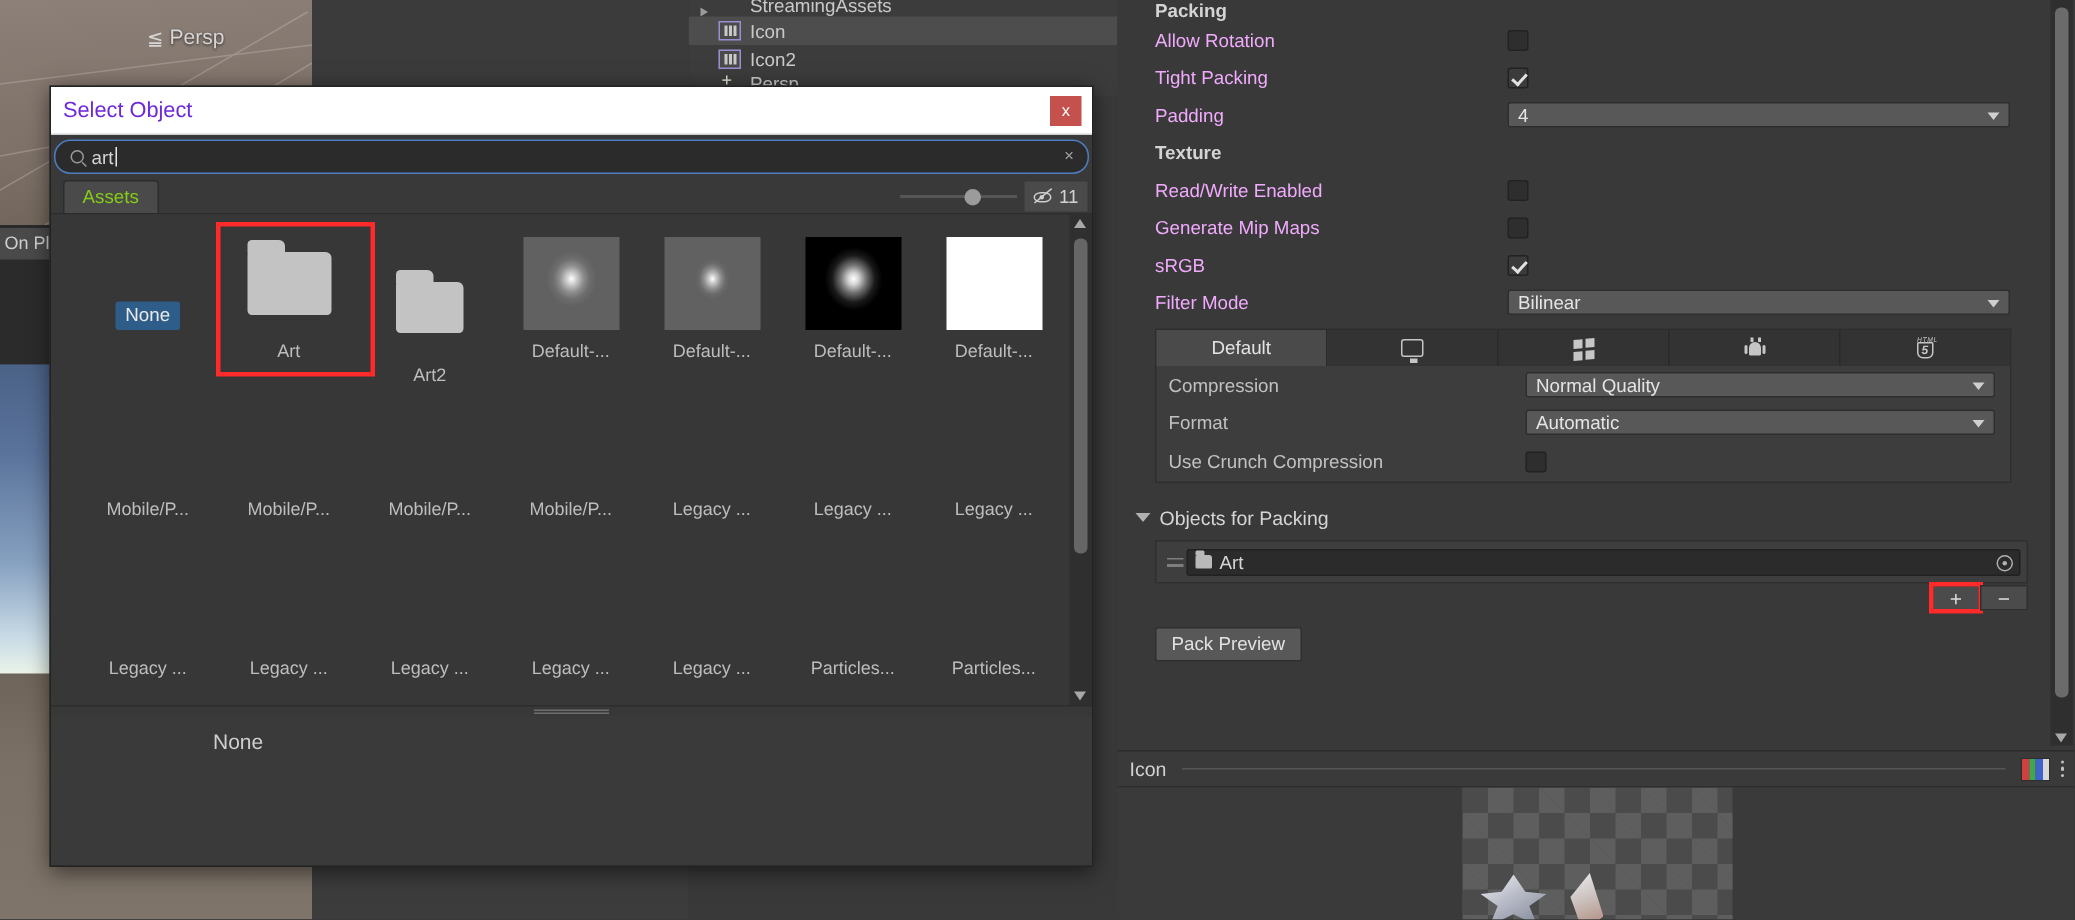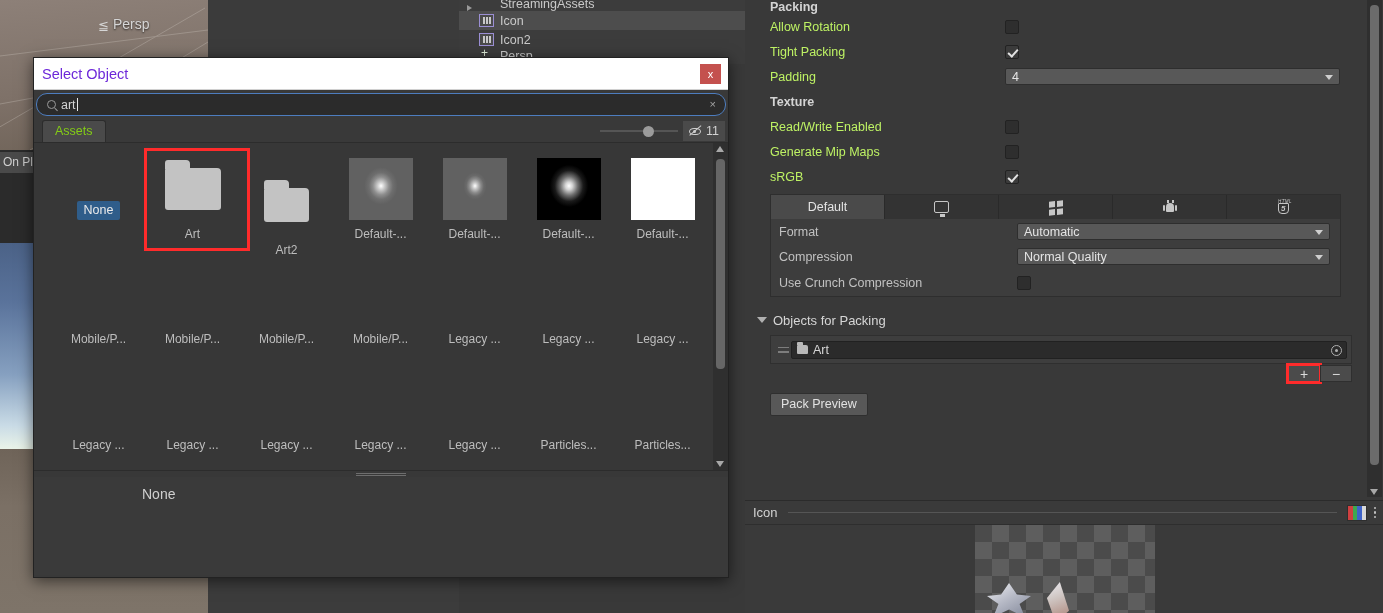--- a/index.html
+++ b/index.html
@@ -135,21 +135,21 @@
   .splitter .grip { position: absolute; left: 50%; top: 2px; margin-left: -25px; width: 50px; height: 3px;
     border-top: 1px solid #6e6e6e; border-bottom: 1px solid #6e6e6e; }
   .dlg-preview { height: 98px; background: #3a3a3a; padding: 9px 0 0 108px; }
   .dlg-preview .pv-label { font-size: 14px; color: #cfcfcf; }
 
   
   .inspector { position: absolute; left: 745px; top: 0; width: 638px; height: 613px; background: #393939; }
   .insp-scroll-region { position: absolute; left: 0; top: 0; width: 621px; height: 497px; overflow: hidden; }
   .sec-head { font-size: 12.5px; font-weight: bold; color: #d4d4d4; }
   .row { display: flex; align-items: center; height: 25px; padding-left: 25px; }
-  .row .lbl { width: 235px; font-size: 12.5px; color: #bef264; }
+  .row .lbl { width: 235px; font-size: 12.5px; color: #f0abfc; }
   .cb { width: 14px; height: 14px; background: #2e2e2e; border: 1px solid #222; border-radius: 2px; position: relative; cursor: pointer; }
   .cb.on { background: #3b3b3b; }
   .cb.on::after {
     content: ""; position: absolute; left: 4px; top: 1px; width: 4px; height: 8px;
     border: solid #e2e2e2; border-width: 0 2px 2px 0; transform: rotate(42deg);
   }
   .dd {
     flex: 1; margin-right: 26px; height: 17px; background: #585858; border: 1px solid #2e2e2e; border-radius: 2px;
     display: flex; align-items: center; padding: 0 6px; font-size: 12.5px; color: #e4e4e4; cursor: pointer; position: relative;
   }
@@ -469,20 +469,27 @@
         <span class="cb"></span>
       </div>
       <div class="row">
         <span class="lbl">Generate Mip Maps</span>
         <span class="cb"></span>
       </div>
       <div class="row">
         <span class="lbl">sRGB</span>
         <span class="cb on"></span>
       </div>
+      <div class="row">
+        <span class="lbl">Filter Mode</span>
+        <span class="dd">
+          <span>Bilinear</span>
+          <span class="caret"></span>
+        </span>
+      </div>
 
       <div class="plat-box">
         <div class="plat-tabs">
           <div class="plat-tab active">
             <span>Default</span>
           </div>
           <div class="plat-tab">
             <span class="ico-monitor"></span>
           </div>
           <div class="plat-tab">
@@ -505,30 +512,30 @@
           <div class="plat-tab">
             <span class="ico-html5">
               <i class="tiny">HTML</i>
                 <i class="shield"></i>
                 <i class="five">5</i>
             </span>
           </div>
         </div>
 
         <div class="plat-row">
+          <span class="lbl">Compression</span>
+          <span class="dd" style="margin-right:10px">
+            <span>Normal Quality</span>
+            <span class="caret"></span>
+          </span>
+        </div>
+        <div class="plat-row">
           <span class="lbl">Format</span>
           <span class="dd" style="margin-right:10px">
             <span>Automatic</span>
-            <span class="caret"></span>
-          </span>
-        </div>
-        <div class="plat-row">
-          <span class="lbl">Compression</span>
-          <span class="dd" style="margin-right:10px">
-            <span>Normal Quality</span>
             <span class="caret"></span>
           </span>
         </div>
         <div class="plat-row" style="height:27px">
           <span class="lbl">Use Crunch Compression</span>
           <span class="cb"></span>
         </div>
       </div>
 
       <div style="height:12px"></div>

